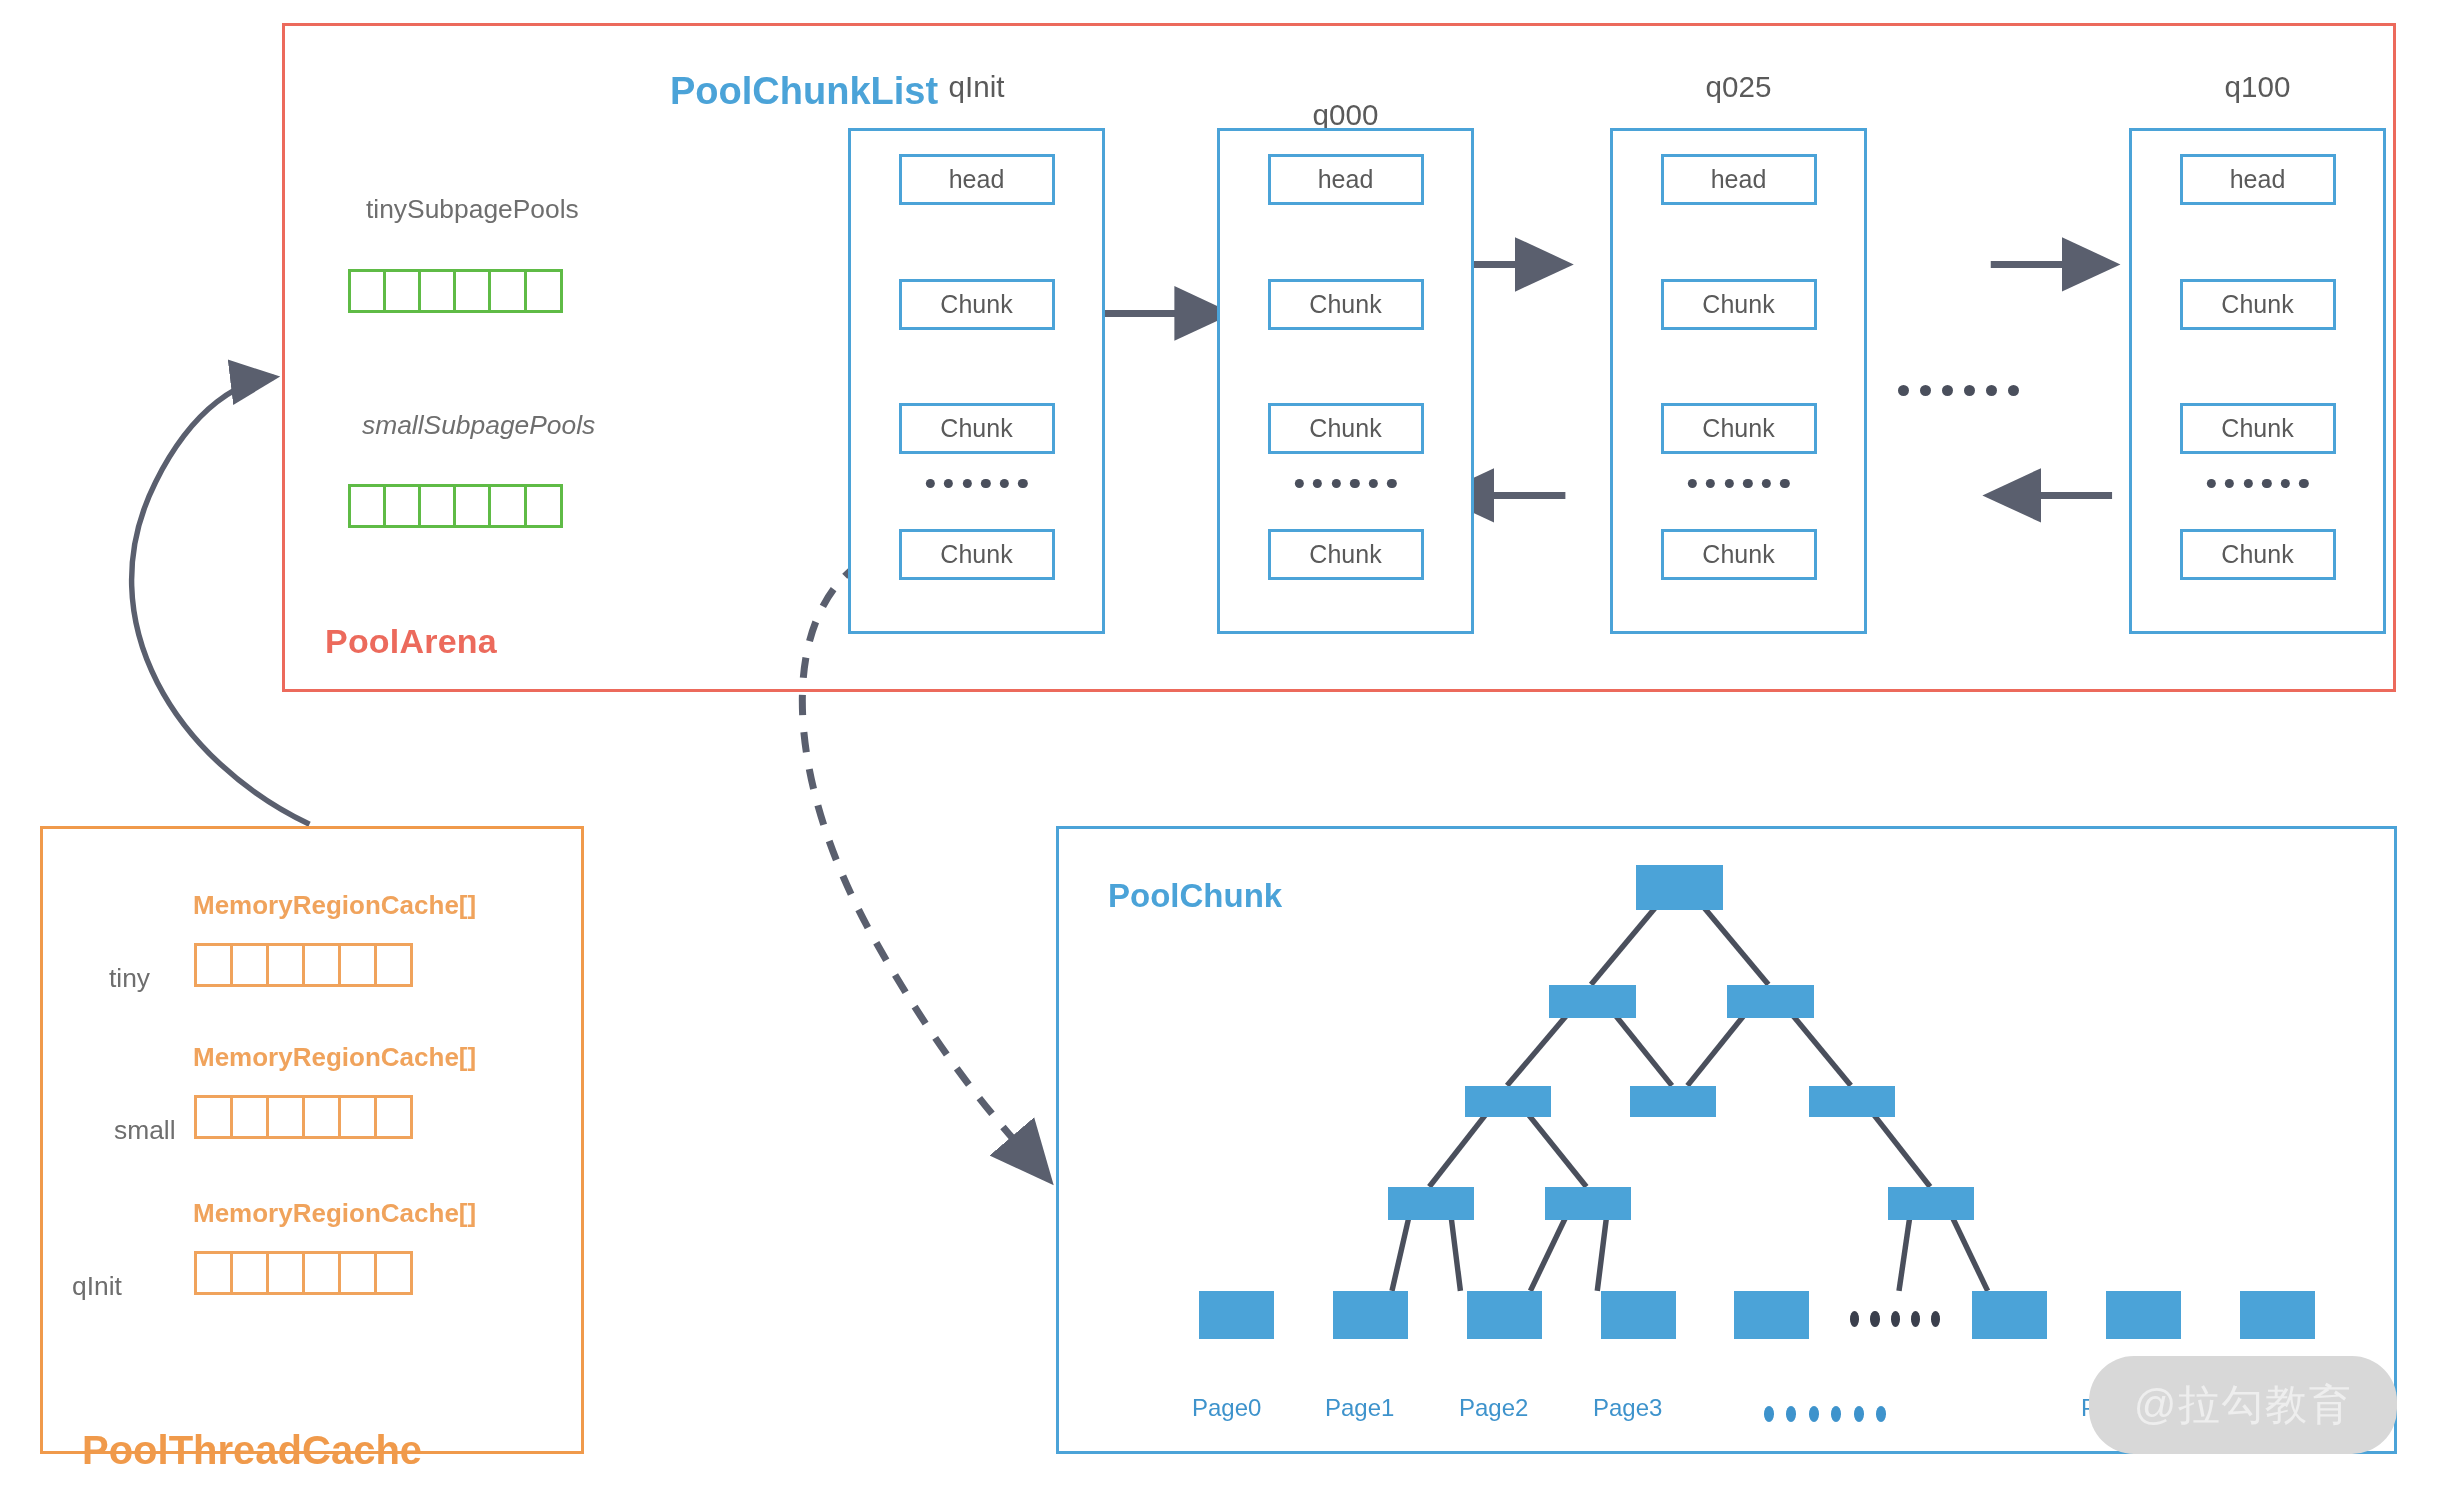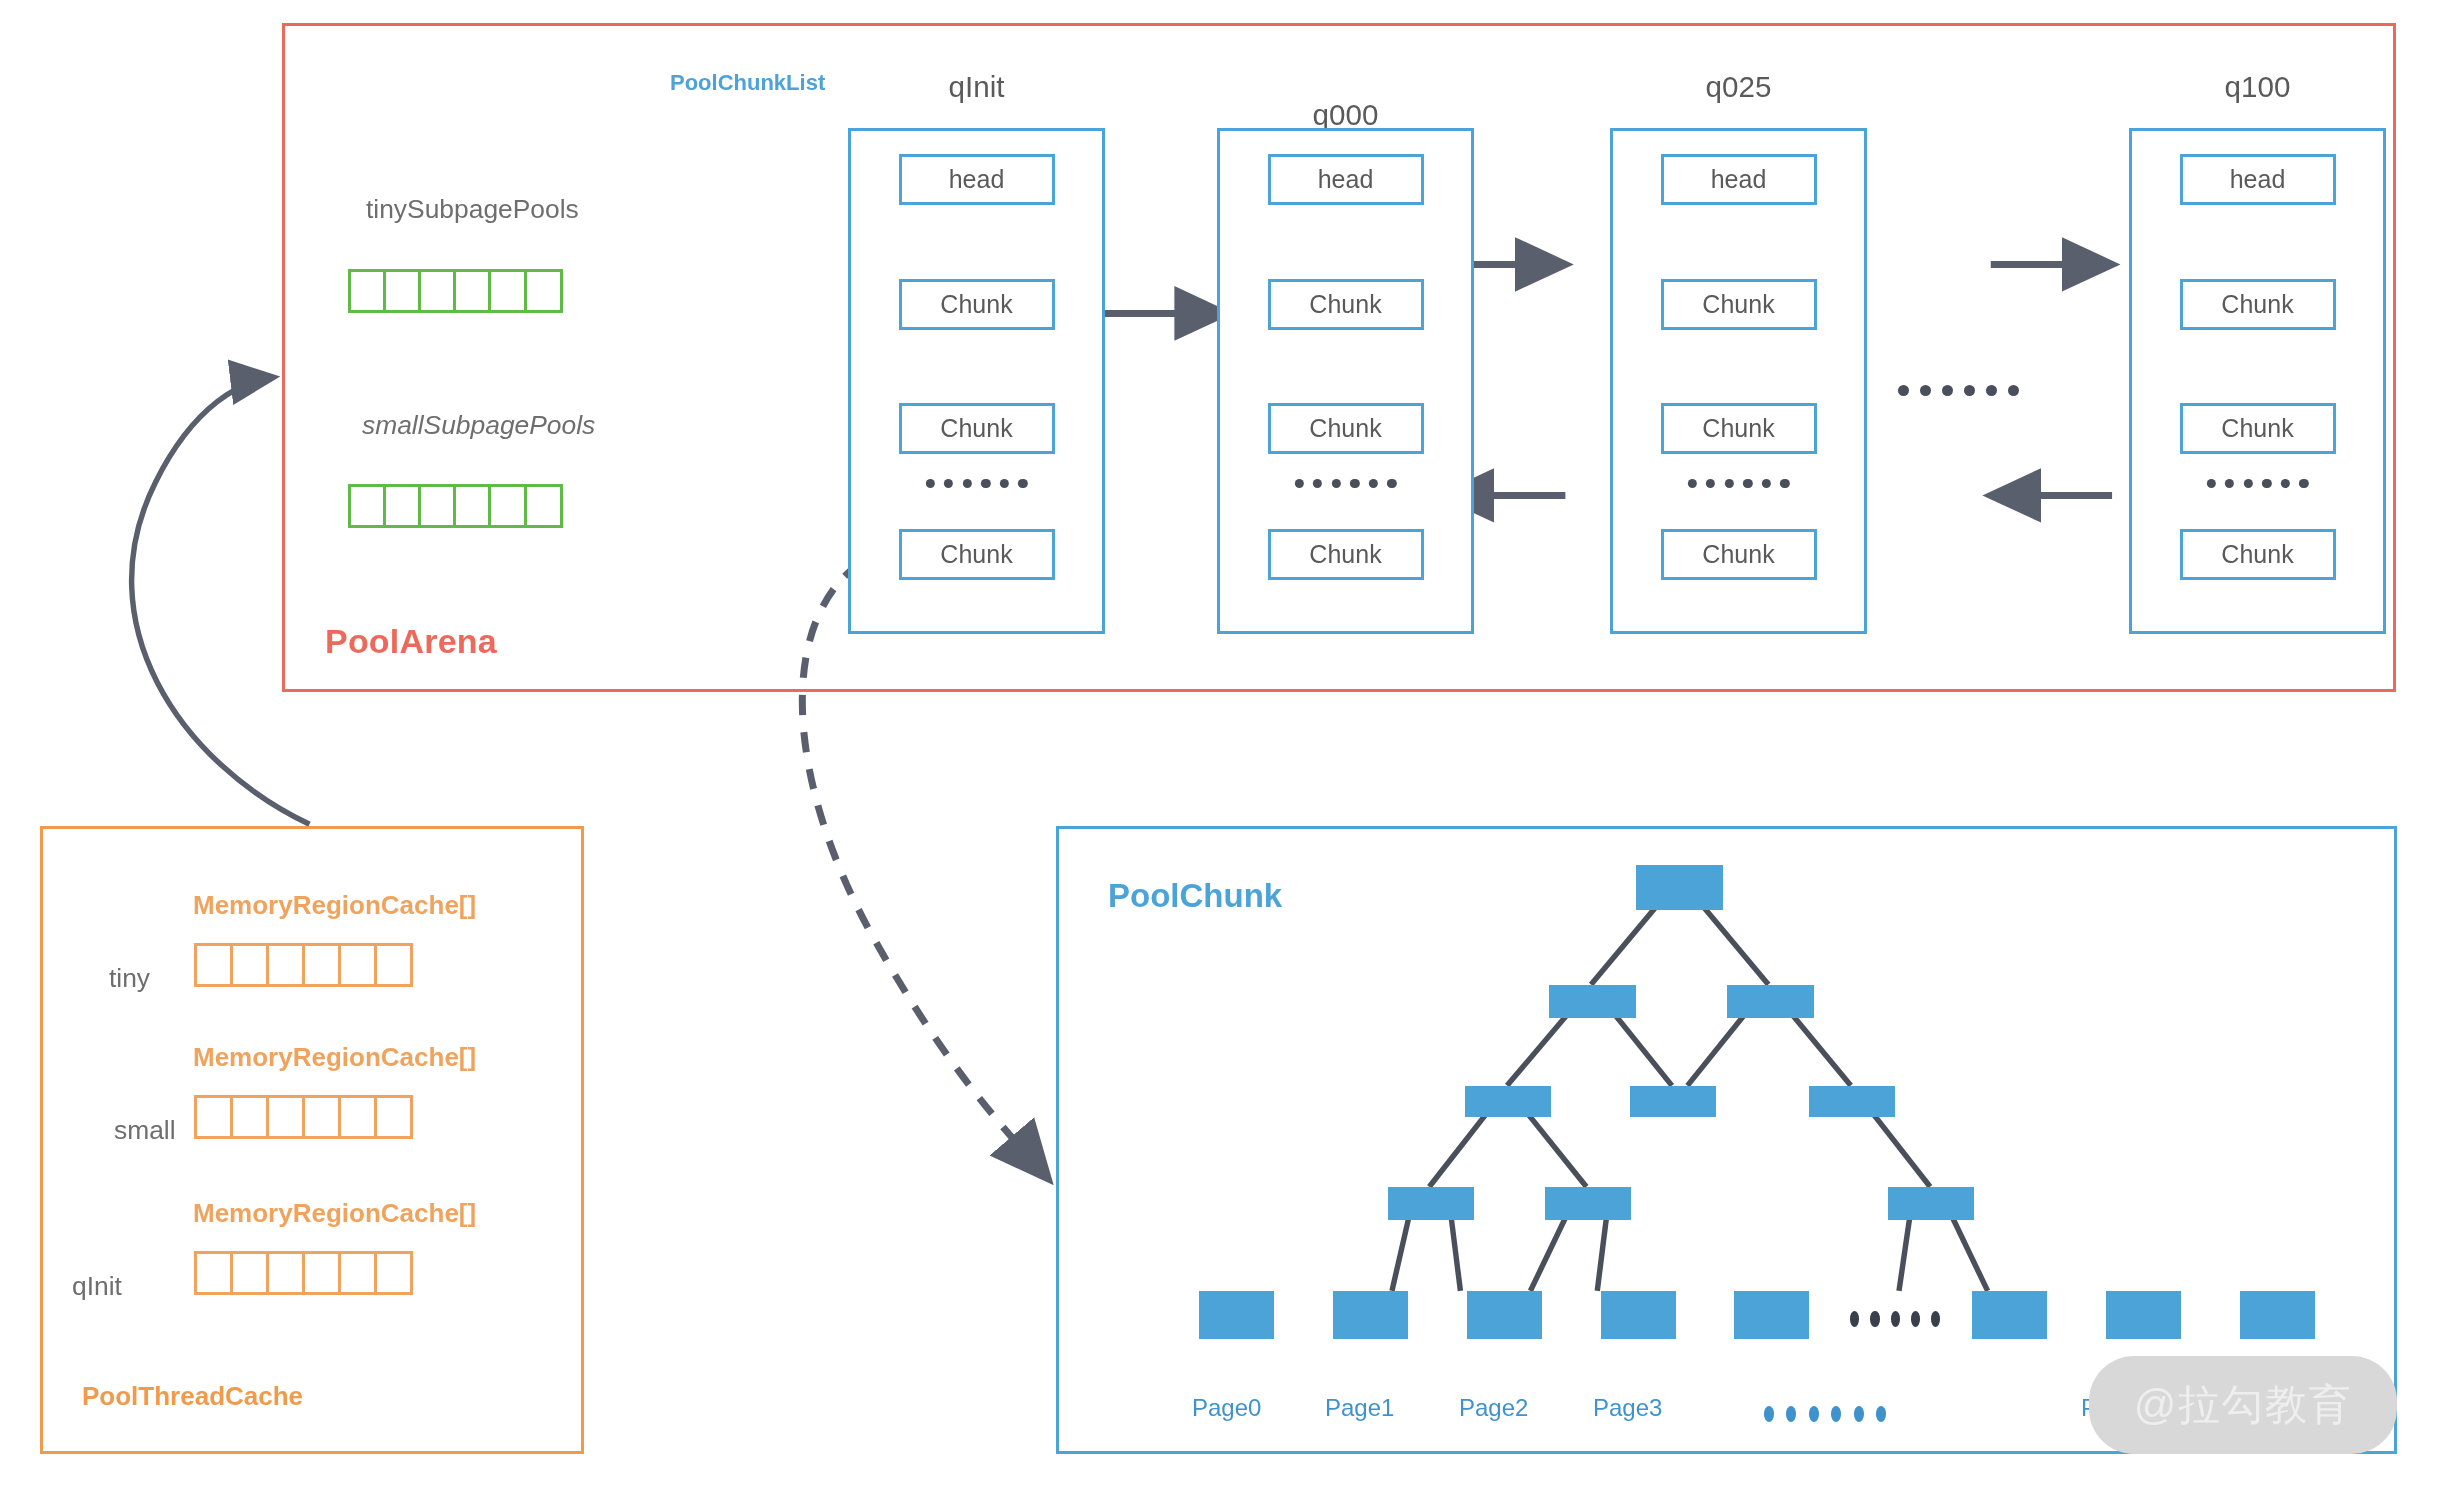--- a/index.html
+++ b/index.html
@@ -57,21 +57,21 @@
     border: 3.9px solid #5FBB46;
     box-sizing: border-box;
     margin-right: -3.9px;
     background: #ffffff;
   }
 
   
   .pcl-title {
     position: absolute;
     left: 670px; top: 70px;
-    font-size: 22px;
+    font-size: 38px;
     font-weight: bold;
     color: #4BA3D8;
     white-space: nowrap;
   }
   .col-title {
     position: absolute;
     top: 70px;
     font-size: 29.6px;
     color: #5a5a5a;
     text-align: center;
@@ -135,22 +135,22 @@
   
   .ptc-box {
     position: absolute;
     left: 40px; top: 826px;
     width: 544px; height: 628px;
     border: 3.9px solid #F09A4B;
     box-sizing: border-box;
   }
   .ptc-title {
     position: absolute;
-    left: 82px; top: 1381px;
-    font-size: 26px;
+    left: 82px; top: 1428px;
+    font-size: 40px;
     font-weight: bold;
     color: #F09A4B;
     white-space: nowrap;
   }
   .mrc-label {
     position: absolute;
     font-size: 26px;
     font-weight: bold;
     color: #F0A35C;
     white-space: nowrap;

